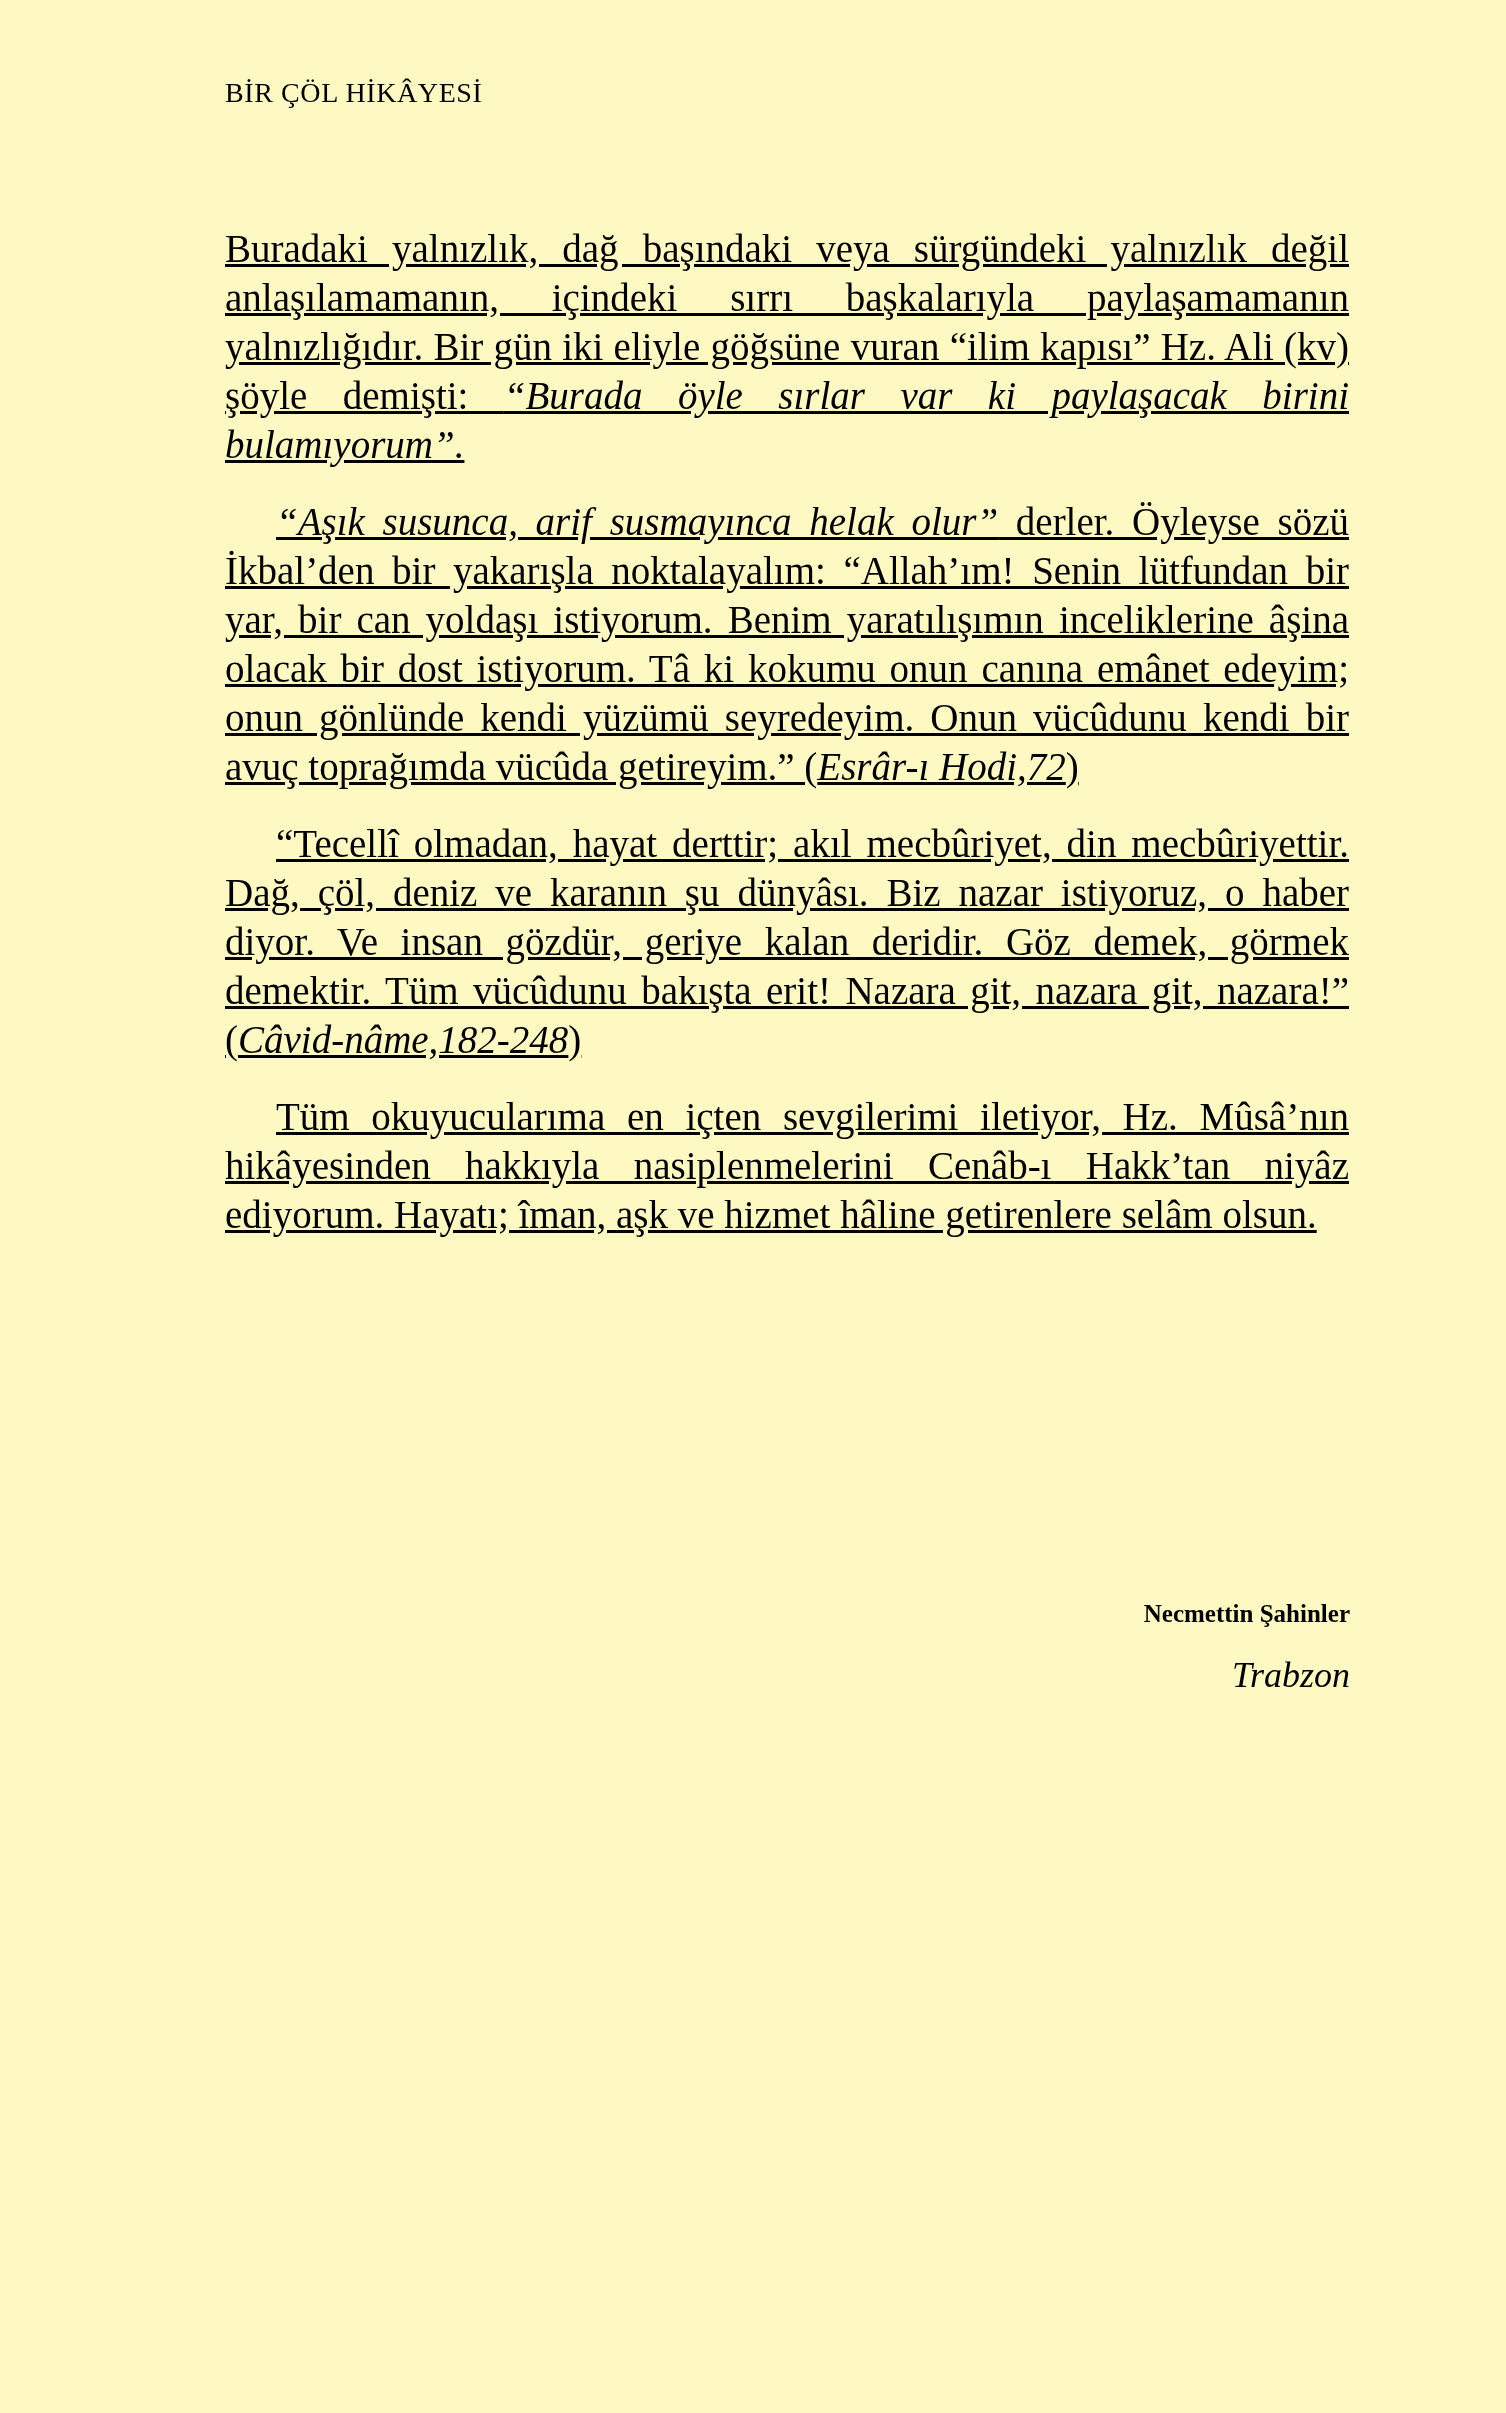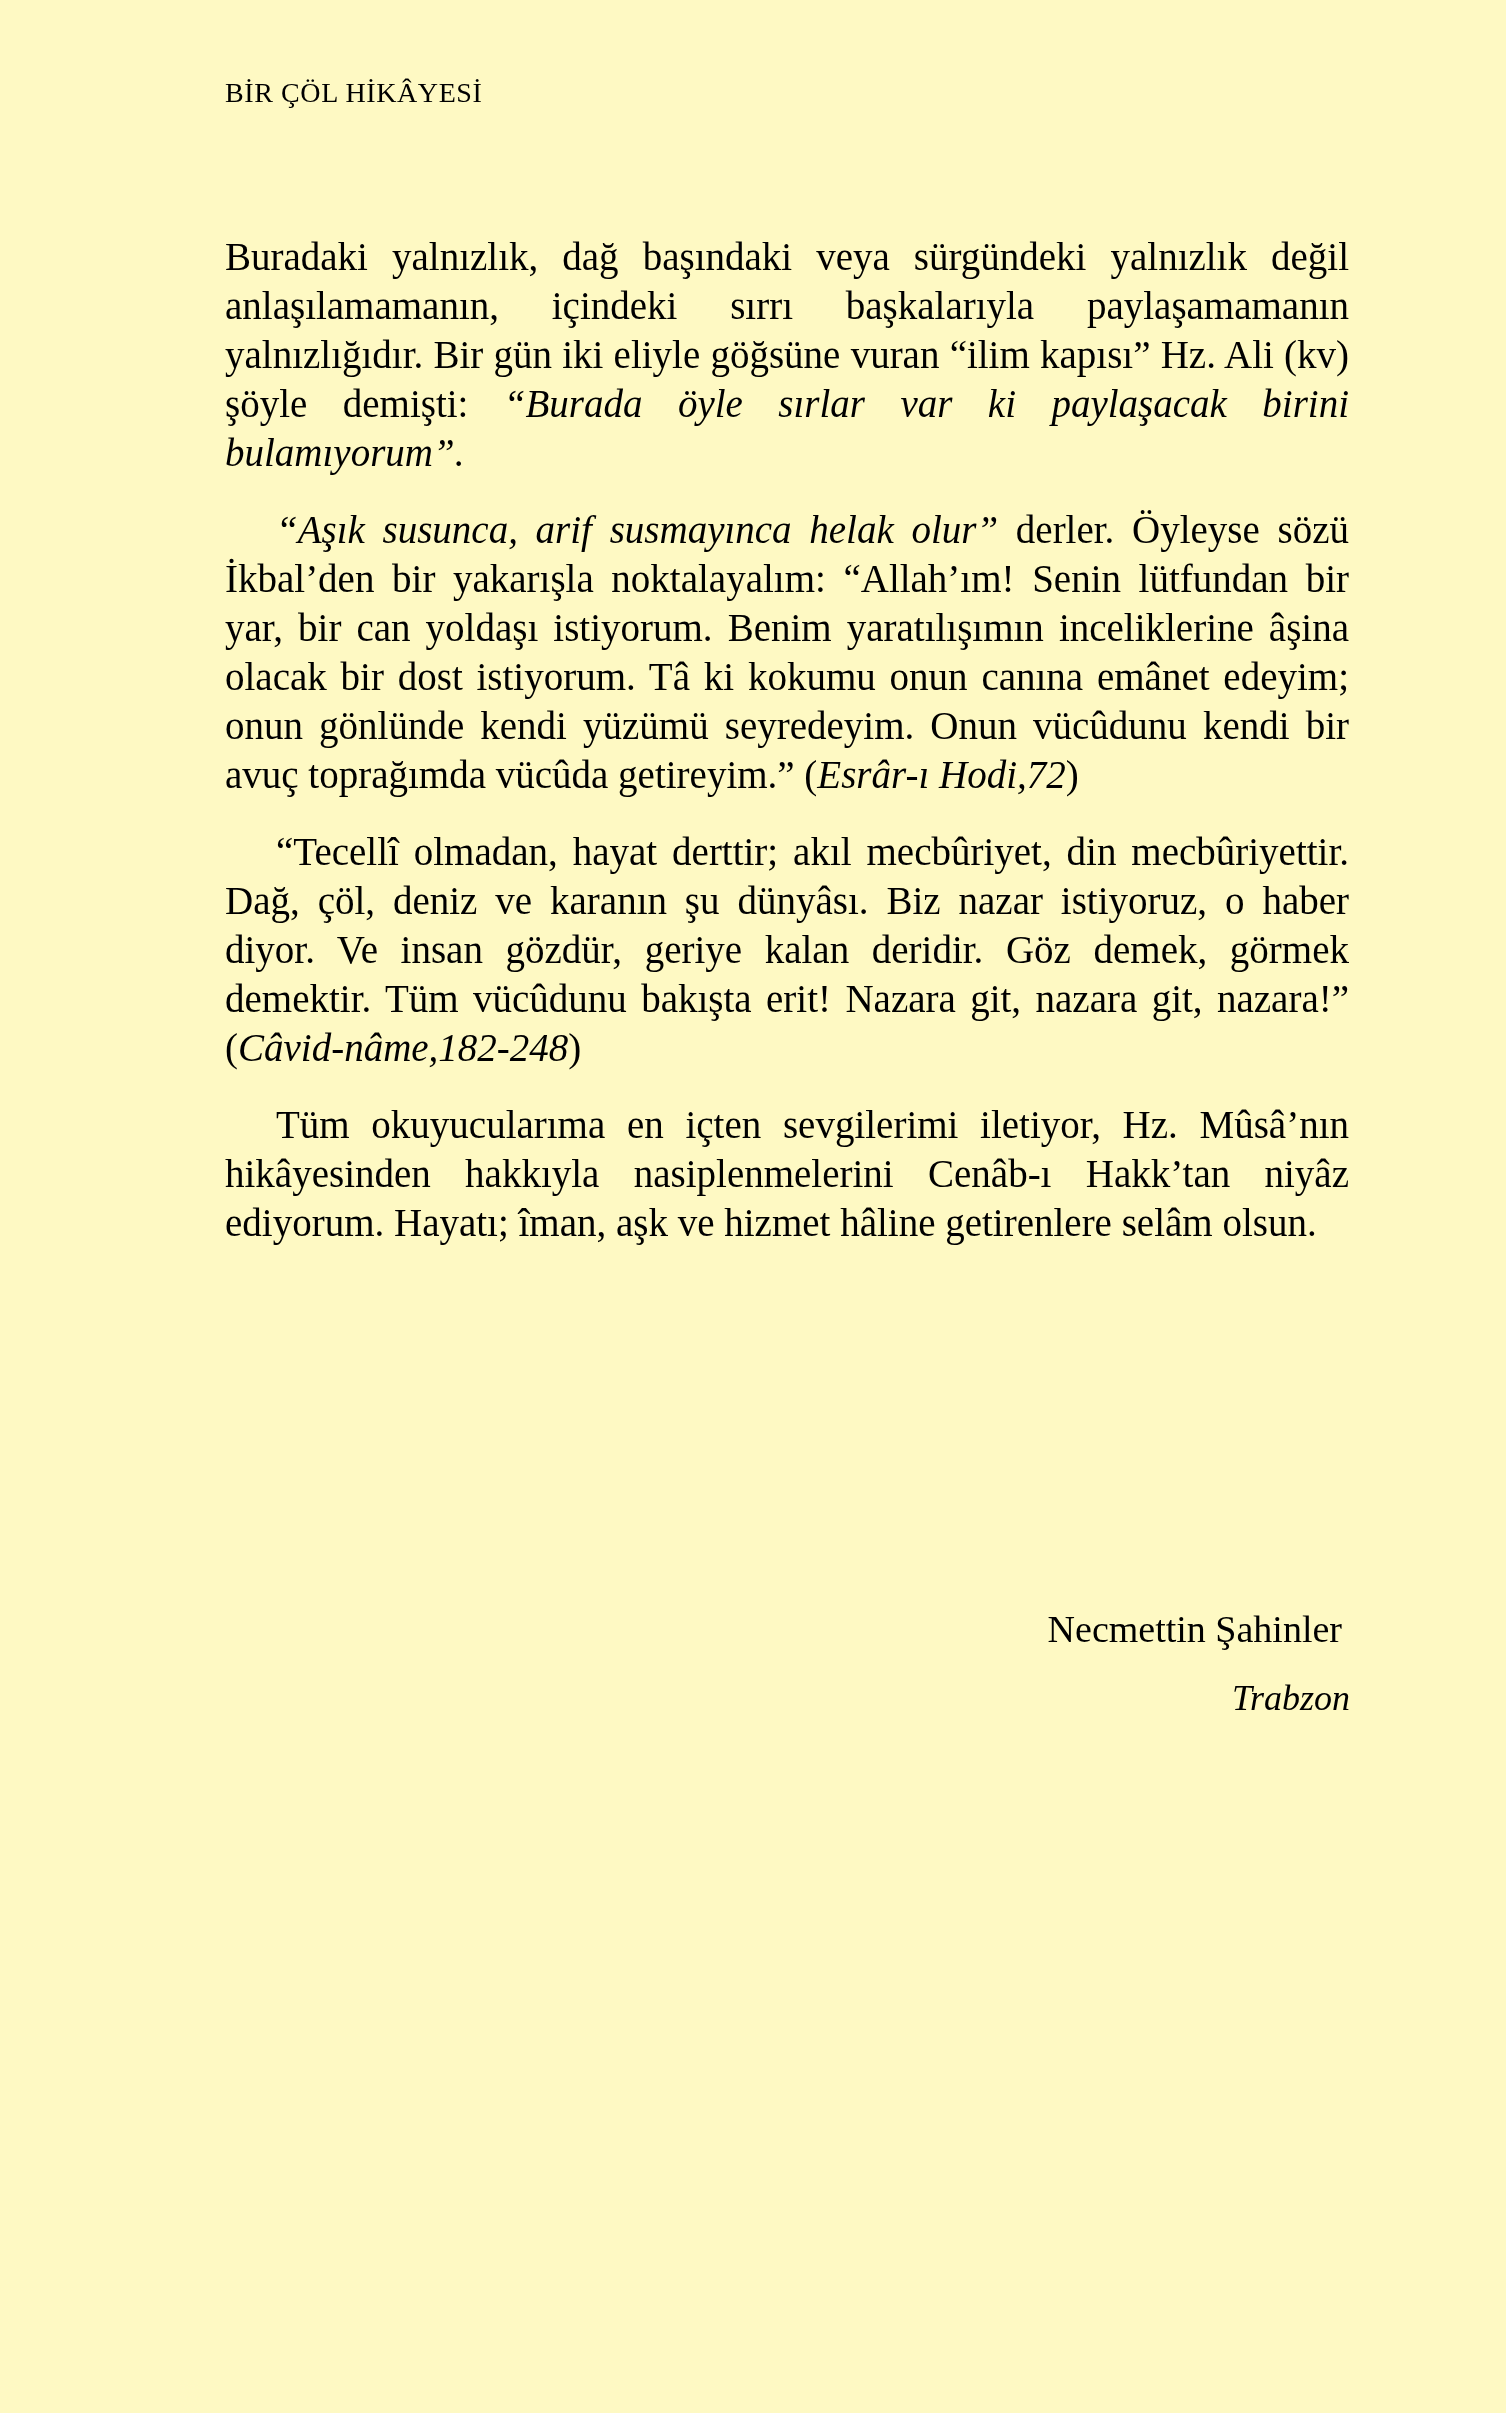--- a/index.html
+++ b/index.html
@@ -28,22 +28,23 @@
     font-size: 28px;
     letter-spacing: 0.6px;
     line-height: 1.1;
     font-weight: 400;
     white-space: nowrap;
   }
   
   .content {
     position: absolute;
     left: 225px;
-    top: 232px;
+    top: 224px;
     width: 1124px;
+    text-decoration: underline;
   }
   p.body-par {
     margin: 0 0 24.6px 0;
     font-size: 39px;
     line-height: 49px;
     text-align: justify;
     text-justify: inter-word;
     text-indent: 0;
     hyphens: none;
   }
@@ -60,24 +61,24 @@
 
   
   .signature {
     position: absolute;
     right: 157px;
     top: 1599px;
     width: 662px;
     text-align: right;
   }
   .sig-name {
-    font-size: 38px;
-    font-weight: normal;
+    font-size: 25px;
+    font-weight: bold;
     line-height: 1.2;
-    margin: 8px;
+    margin: 0;
   }
   .sig-date {
     font-size: 36px;
     font-style: italic;
     line-height: 1.2;
     margin: 24.6px 0 0 0;
   }
   .sig-place {
     font-size: 36px;
     font-style: italic;

